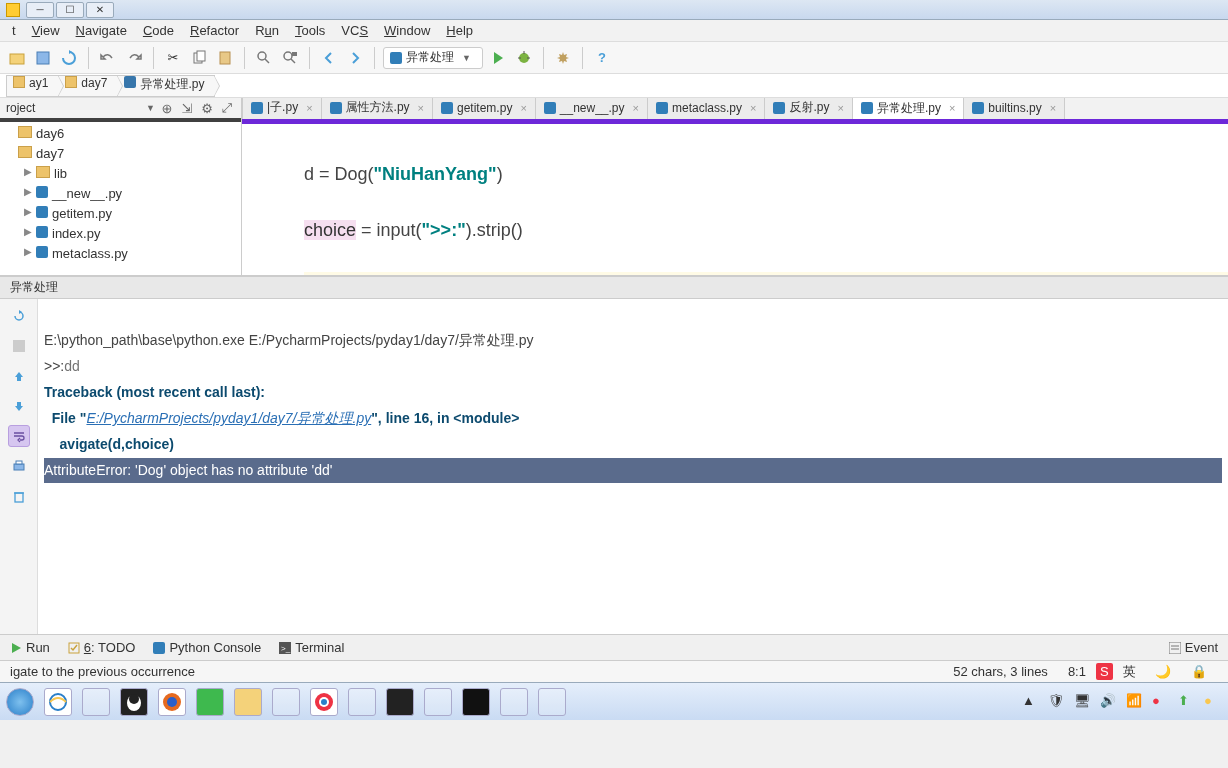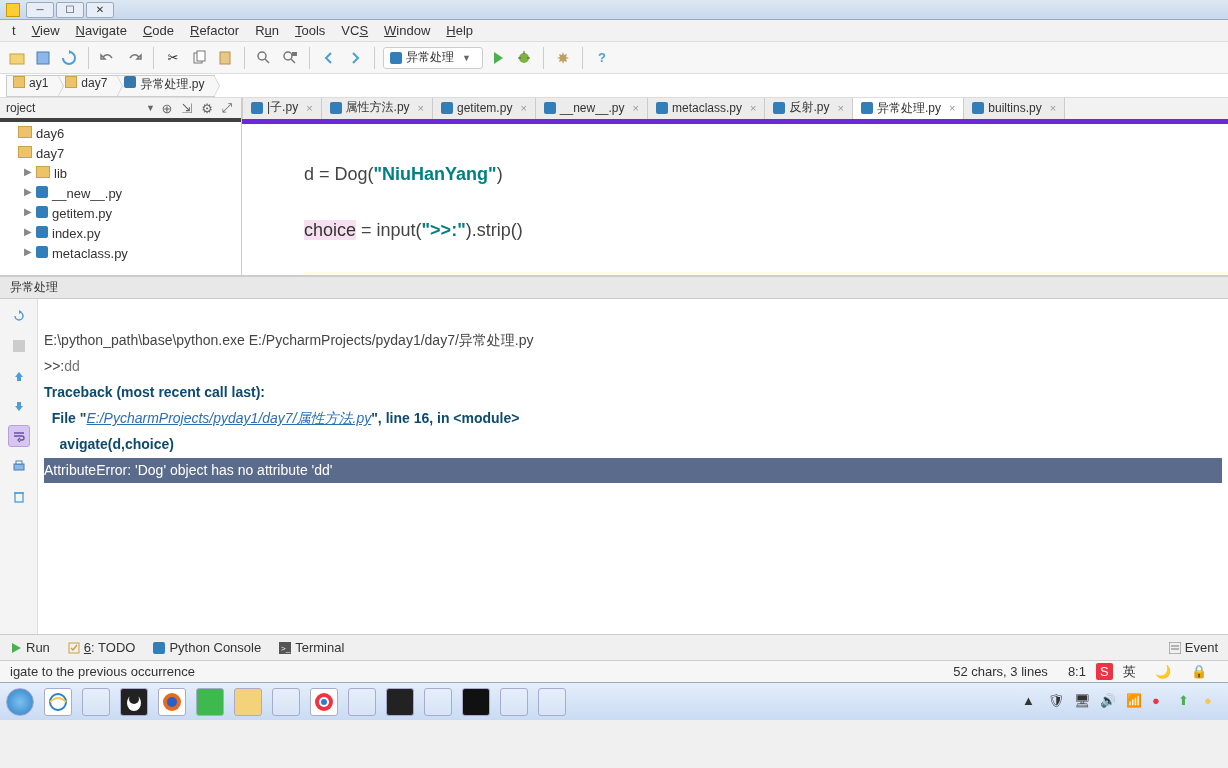--- a/index.html
+++ b/index.html
@@ -362,21 +362,21 @@
           <svg width="14" height="14">
             <rect x="3" y="4" width="8" height="9" fill="none" stroke="#4a9fd8" stroke-width="1.3"></rect>
             <line x1="2" y1="4" x2="12" y2="4" stroke="#4a9fd8" stroke-width="1.3"></line>
           </svg>
         </div>
     </div>
     <div class="console">
 <span class="c-path">E:\python_path\base\python.exe E:/PycharmProjects/pyday1/day7/异常处理.py</span>
 <span class="c-path">&gt;&gt;:</span><span class="c-blue">dd</span>
 <span class="c-red">Traceback (most recent call last):</span>
-<span class="c-red">  File </span><span class="c-red">"</span><span class="c-link">E:/PycharmProjects/pyday1/day7/属性方法.py</span><span class="c-red">"</span><span class="c-red">, line 16, in &lt;module&gt;</span>
+<span class="c-red">  File </span><span class="c-red">"</span><span class="c-link">E:/PycharmProjects/pyday1/day7/异常处理.py</span><span class="c-red">"</span><span class="c-red">, line 16, in &lt;module&gt;</span>
 <span class="c-red">    avigate(d,choice)</span>
 <span class="c-hl">AttributeError: 'Dog' object has no attribute 'dd'</span><span class="c-hl"></span>
     </div>
   </div>
 </div>
 
 <div class="bottom-tabs">
   <div class="btab">
       <svg width="12" height="12">
         <path d="M2 1 L11 6 L2 11 Z" fill="#4caf50"></path>

